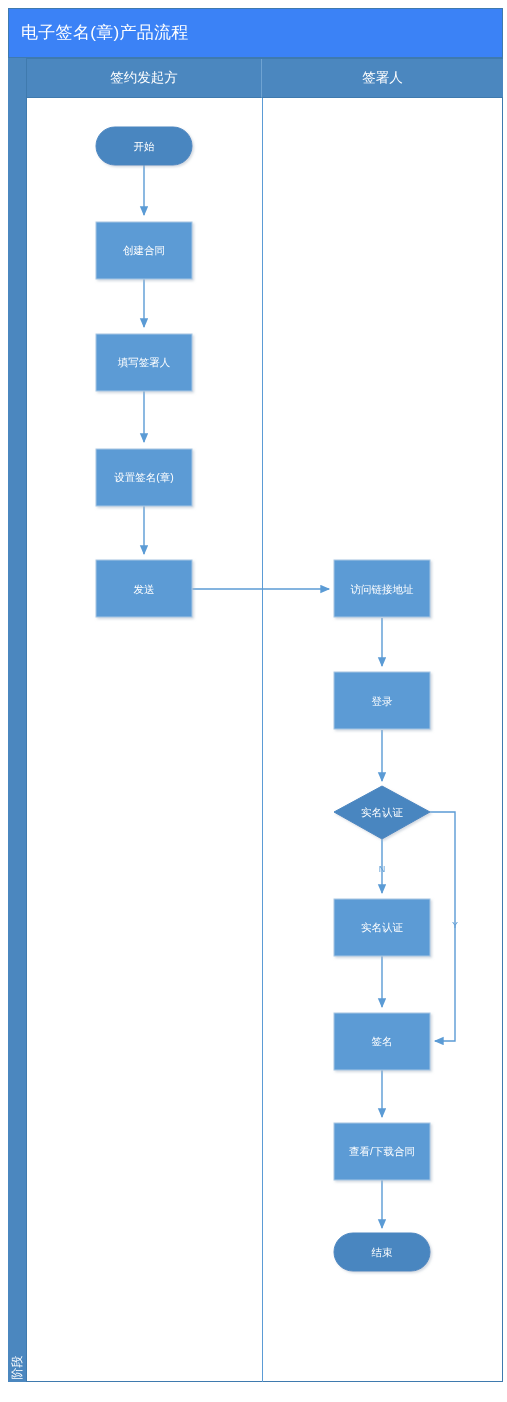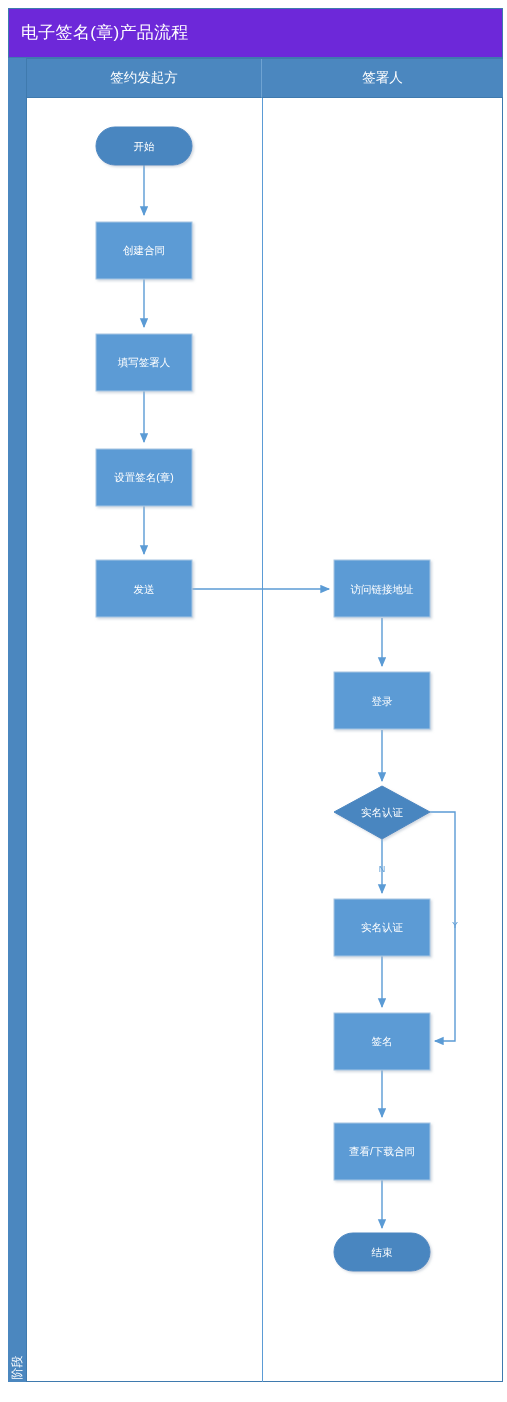--- a/index.html
+++ b/index.html
@@ -17,21 +17,21 @@
     background: #ffffff;
   }
 
   
   #title-bar {
     position: absolute;
     left: 8px;
     top: 8px;
     width: 495px;
     height: 50px;
-    background: #6d28d9;
+    background: #3b82f6;
     border: 1px solid #3f7aae;
     box-sizing: border-box;
   }
   #title-text {
     position: absolute;
     left: 12px;
     top: 12px;
     font-size: 17px;
     color: #ffffff;
     letter-spacing: 0.3px;

